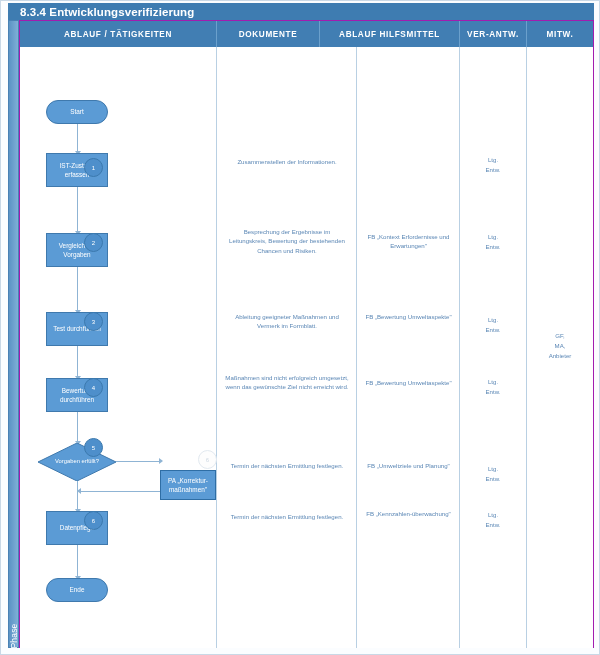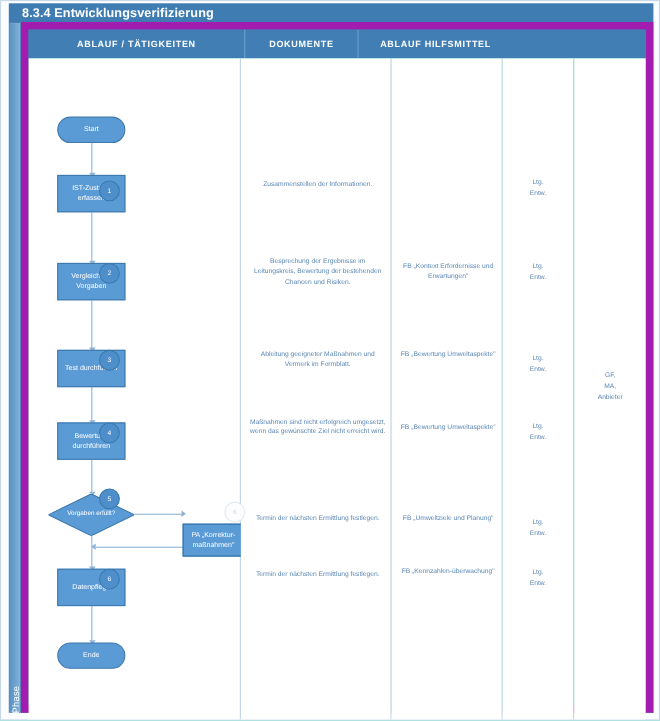--- a/index.html
+++ b/index.html
@@ -43,22 +43,22 @@
     transform:rotate(-90deg);
     transform-origin:center;
     color:#ffffff;font-size:8.5px;
     letter-spacing:.2px;
   }
   
   .table{
     position:absolute;left:18px;top:19px;
     width:575px;height:628px;
     box-sizing:border-box;
-    border:7px solid #a21caf;
-    background:#14b8a6;
+    border:1px solid #a21caf;
+    background:#fef9c3;
   }
   .head-row{
     position:absolute;left:0;top:0;
     width:100%;height:26px;
     background:#417eb3;
     display:flex;
   }
   .head-cell{
     color:#ffffff;
     font-size:8.2px;
@@ -221,20 +221,22 @@
   <div class="phase-band">
     <div class="phase-label">Phase</div>
   </div>
 
   <div class="table">
 
     <div class="head-row">
       <div class="head-cell c1">ABLAUF / TÄTIGKEITEN</div>
       <div class="head-cell c3">DOKUMENTE</div>
       <div class="head-cell c2">ABLAUF HILFSMITTEL</div>
+      <div class="head-cell c4">VER-ANTW.</div>
+      <div class="head-cell c5">MITW.</div>
     </div>
 
     <div class="body-row">
 
       <div class="body-cell c1">
 
         <div class="vline" style="left:57px;top:77px;height:29px;"></div>
         <div class="arrow-down" style="left:54.5px;top:104px;"></div>
 
         <div class="vline" style="left:57px;top:140px;height:46px;"></div>

